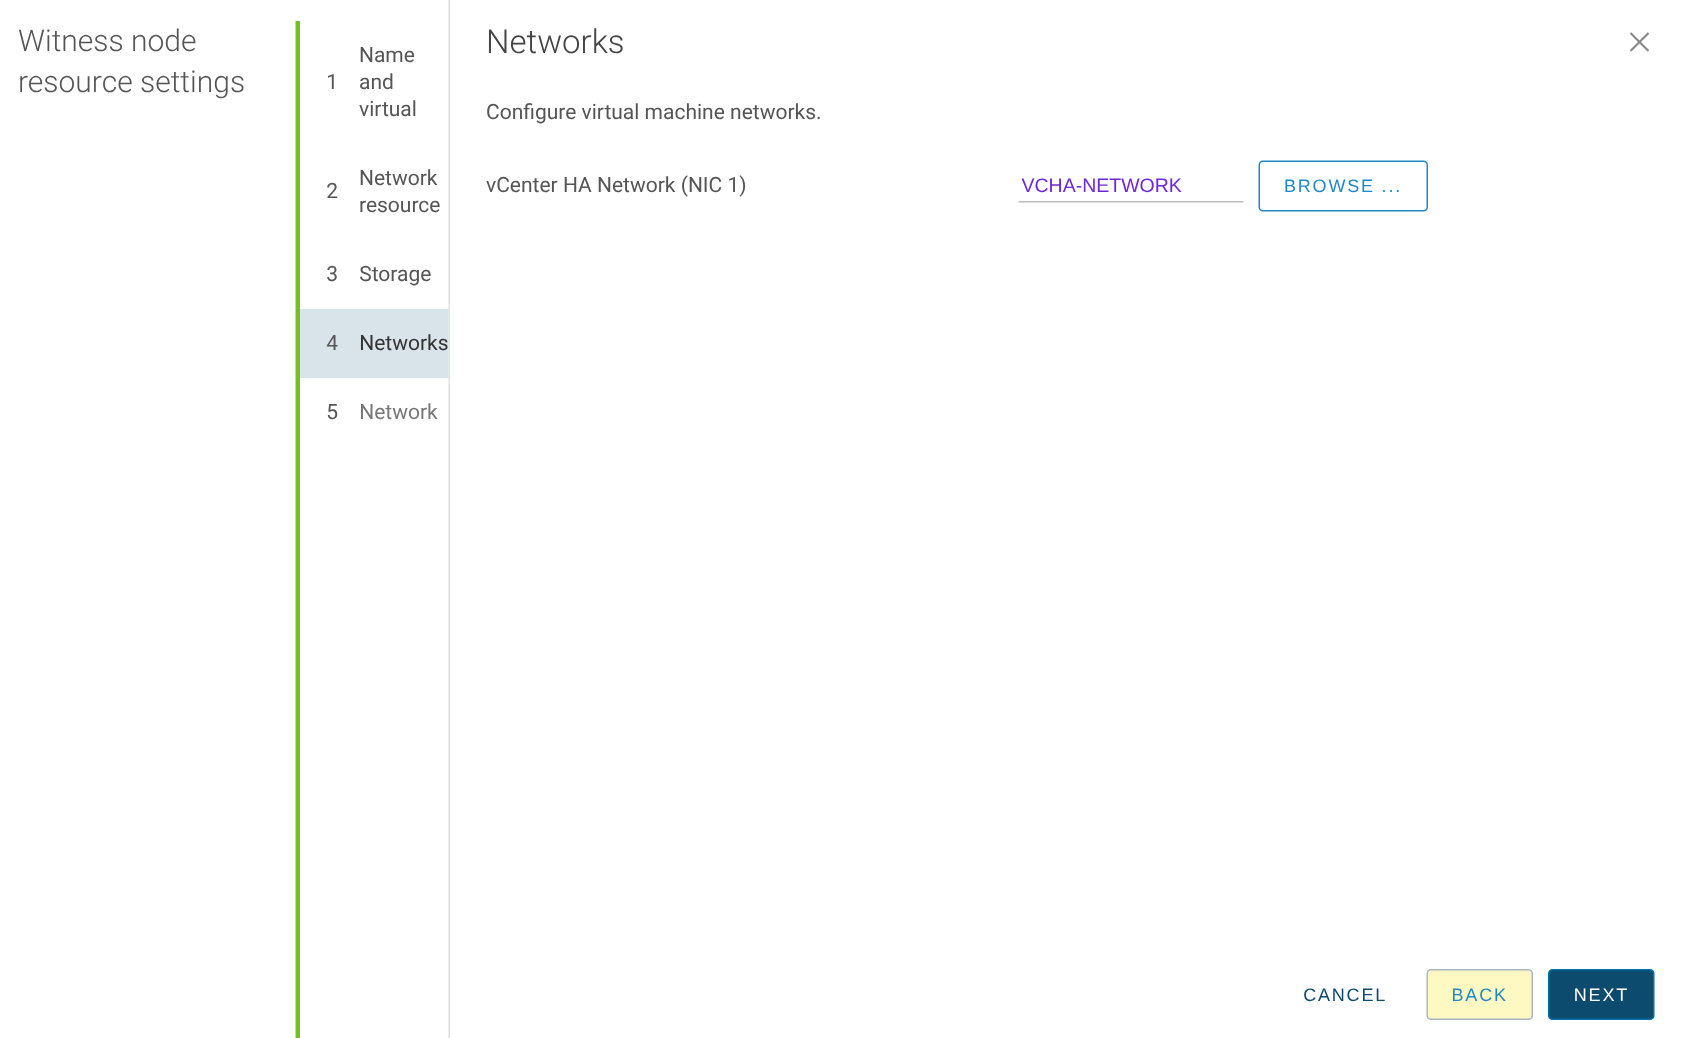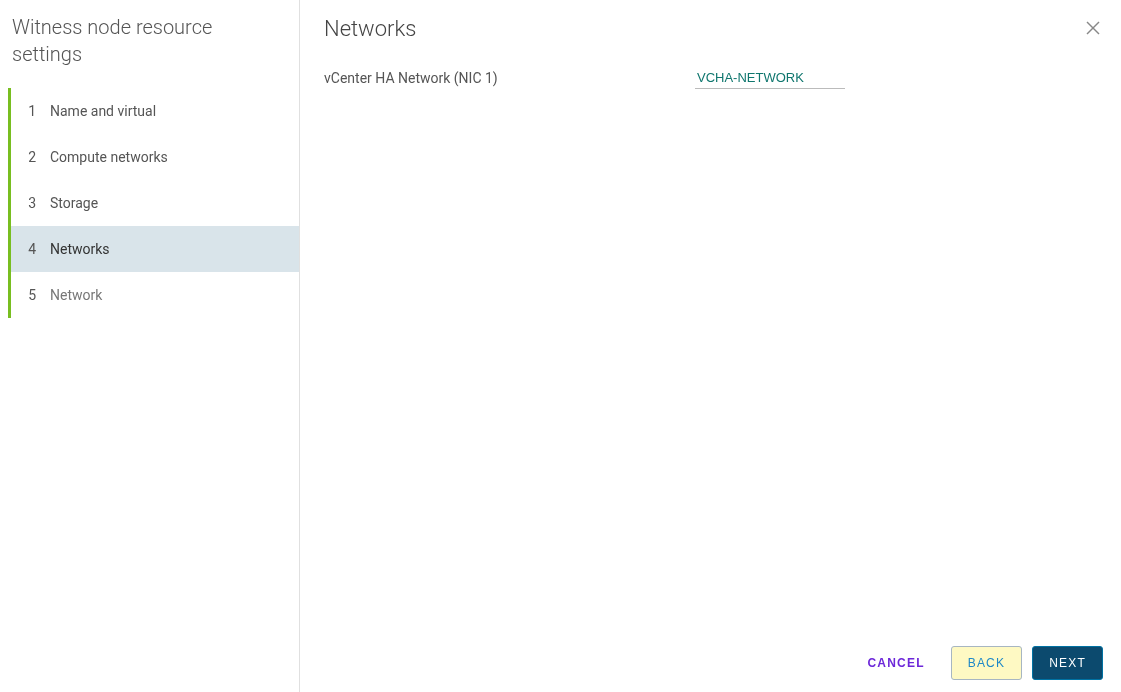--- a/index.html
+++ b/index.html
@@ -15,21 +15,21 @@
       display: flex;
       overflow: hidden;
       color: #333;
     }
     .sidebar {
       width: 300px;
       min-width: 300px;
       border-right: 1px solid #e0e0e0;
       padding: 14px 0 0 0;
       display: flex;
-      flex-direction: column;
+      flex-direction: row;
     }
     .wizard-title {
       font-size: 20px;
       font-weight: 300;
       color: #555;
       padding: 0 12px 20px 12px;
       line-height: 1.35;
     }
     .steps-rail {
       border-left: 3px solid #78be20;
@@ -85,32 +85,32 @@
     }
     .close-icon svg { display: block; }
     .subtitle {
       font-size: 14px;
       color: #555;
       margin-bottom: 24px;
     }
     .form-row {
       display: flex;
       align-items: center;
-      gap: 26px;
+      gap: 10px;
     }
     .field-label {
       font-size: 14px;
       color: #555;
       width: 345px;
     }
     .network-input {
       border: none;
       border-bottom: 1px solid #bbb;
       font-size: 13px;
-      color: #0f766e;
+      color: #6d28d9;
       padding: 3px 2px;
       width: 150px;
       outline: none;
       background: transparent;
     }
     .browse-btn {
       border: 1px solid #1e88c7;
       background: #ffffff;
       color: #1e88c7;
       font-size: 12px;
@@ -130,22 +130,21 @@
     .btn {
       font-size: 12px;
       letter-spacing: 1.2px;
       padding: 9px 16px;
       cursor: pointer;
       border-radius: 3px;
     }
     .btn-link {
       border: none;
       background: transparent;
-      color: #6d28d9;
-      font-weight: bold;
+      color: #0c4a6e;
     }
     .btn-outline {
       border: 1px solid #a7b6c2;
       background: #fef9c3;
       color: #1e88c7;
     }
     .btn-primary {
       border: 1px solid #0072a3;
       background: #0c4a6e;
       color: #ffffff;
@@ -156,21 +155,21 @@
 
 <aside class="sidebar">
   <h1 class="wizard-title">Witness node resource settings</h1>
   <div class="steps-rail">
     <div class="step-item">
       <span class="step-num">1</span>
       <span>Name and virtual</span>
     </div>
     <div class="step-item">
       <span class="step-num">2</span>
-      <span>Compute networks</span>
+      <span>Network resource</span>
     </div>
     <div class="step-item">
       <span class="step-num">3</span>
       <span>Storage</span>
     </div>
     <div class="step-item active">
       <span class="step-num">4</span>
       <span>Networks</span>
     </div>
     <div class="step-item future">
@@ -184,24 +183,26 @@
   <div class="header-row">
     <h2 class="page-heading">Networks</h2>
     <span class="close-icon">
       <svg viewBox="0 0 16 16" width="16" height="16" stroke="currentColor" stroke-width="1.4" fill="none">
         <line x1="2" y1="2" x2="14" y2="14"></line>
         <line x1="14" y1="2" x2="2" y2="14"></line>
       </svg>
     </span>
   </div>
 
+  <p class="subtitle">Configure virtual machine networks.</p>
 
   <div class="form-row">
     <span class="field-label">vCenter HA Network (NIC 1)</span>
     <input class="network-input" type="text" readonly="" value="VCHA-NETWORK" style="">
+    <button class="browse-btn">BROWSE ...</button>
   </div>
 
   <div class="footer">
     <button class="btn btn-link">CANCEL</button>
     <button class="btn btn-outline">BACK</button>
     <button class="btn btn-primary">NEXT</button>
   </div>
 </main>
 
 </body></html>

